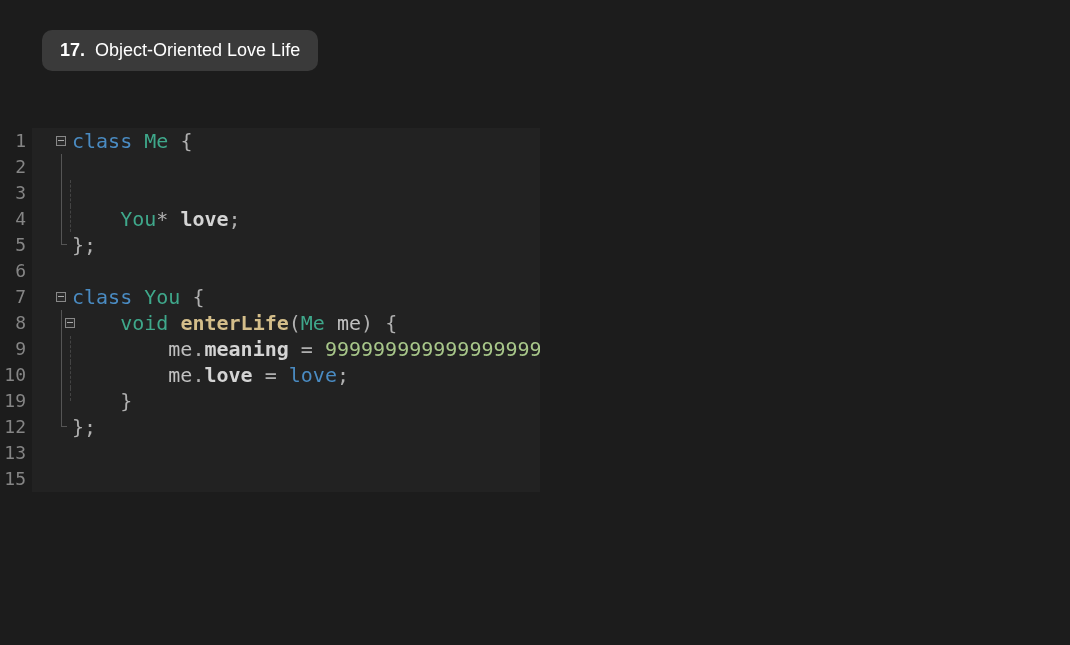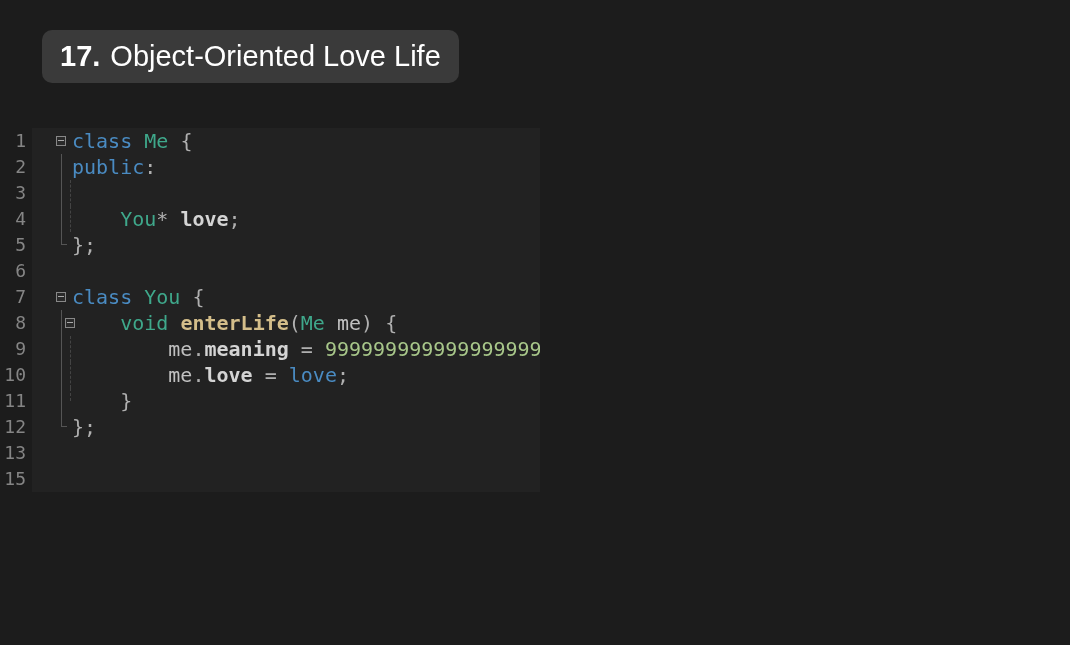--- a/index.html
+++ b/index.html
@@ -13,21 +13,21 @@
     height: 645px;
     font-family: 'Segoe UI', Arial, sans-serif;
     overflow: hidden;
   }
   .title-badge {
     position: absolute;
     top: 30px;
     left: 42px;
     background: #3a3a3a;
     color: #ffffff;
-    font-size: 29px;
+    font-size: 18px;
     font-weight: 500;
     padding: 10px 18px;
     border-radius: 10px;
     display: flex;
     align-items: baseline;
     gap: 10px;
   }
   .title-number {
     font-weight: 600;
   }
@@ -129,21 +129,20 @@
       <div class="fold-box"></div>
     </div>
     <div class="code"><span class="kw">class</span><span> </span><span class="type">Me</span><span> </span><span class="punc">{</span></div>
   </div>
 
   <div class="line">
     <div class="gutter">2</div>
     <div class="fold-col">
         <div class="guide guide1-solid"></div>
       </div>
-    <div class="code"><span class="kw">public</span><span class="punc">:</span></div>
   </div>
 
   <div class="line">
     <div class="gutter">3</div>
     <div class="fold-col">
         <div class="guide guide1-solid"></div>
         <div class="guide guide2"></div>
       </div>
   </div>
 
@@ -200,21 +199,21 @@
   <div class="line">
     <div class="gutter">10</div>
     <div class="fold-col">
         <div class="guide guide1-solid"></div>
         <div class="guide guide2"></div>
       </div>
     <div class="code"><span>        </span><span class="plain">me</span><span class="punc">.</span><span class="prop">love</span><span> </span><span class="op">=</span><span> </span><span class="kw">love</span><span class="punc">;</span></div>
   </div>
 
   <div class="line">
-    <div class="gutter">11</div>
+    <div class="gutter">19</div>
     <div class="fold-col">
         <div class="guide guide1-solid"></div>
         <div class="guide guide2" style="bottom:13px"></div>
       </div>
     <div class="code"><span>    </span><span class="punc">}</span></div>
   </div>
 
   <div class="line">
     <div class="gutter">12</div>
     <div class="fold-col">

